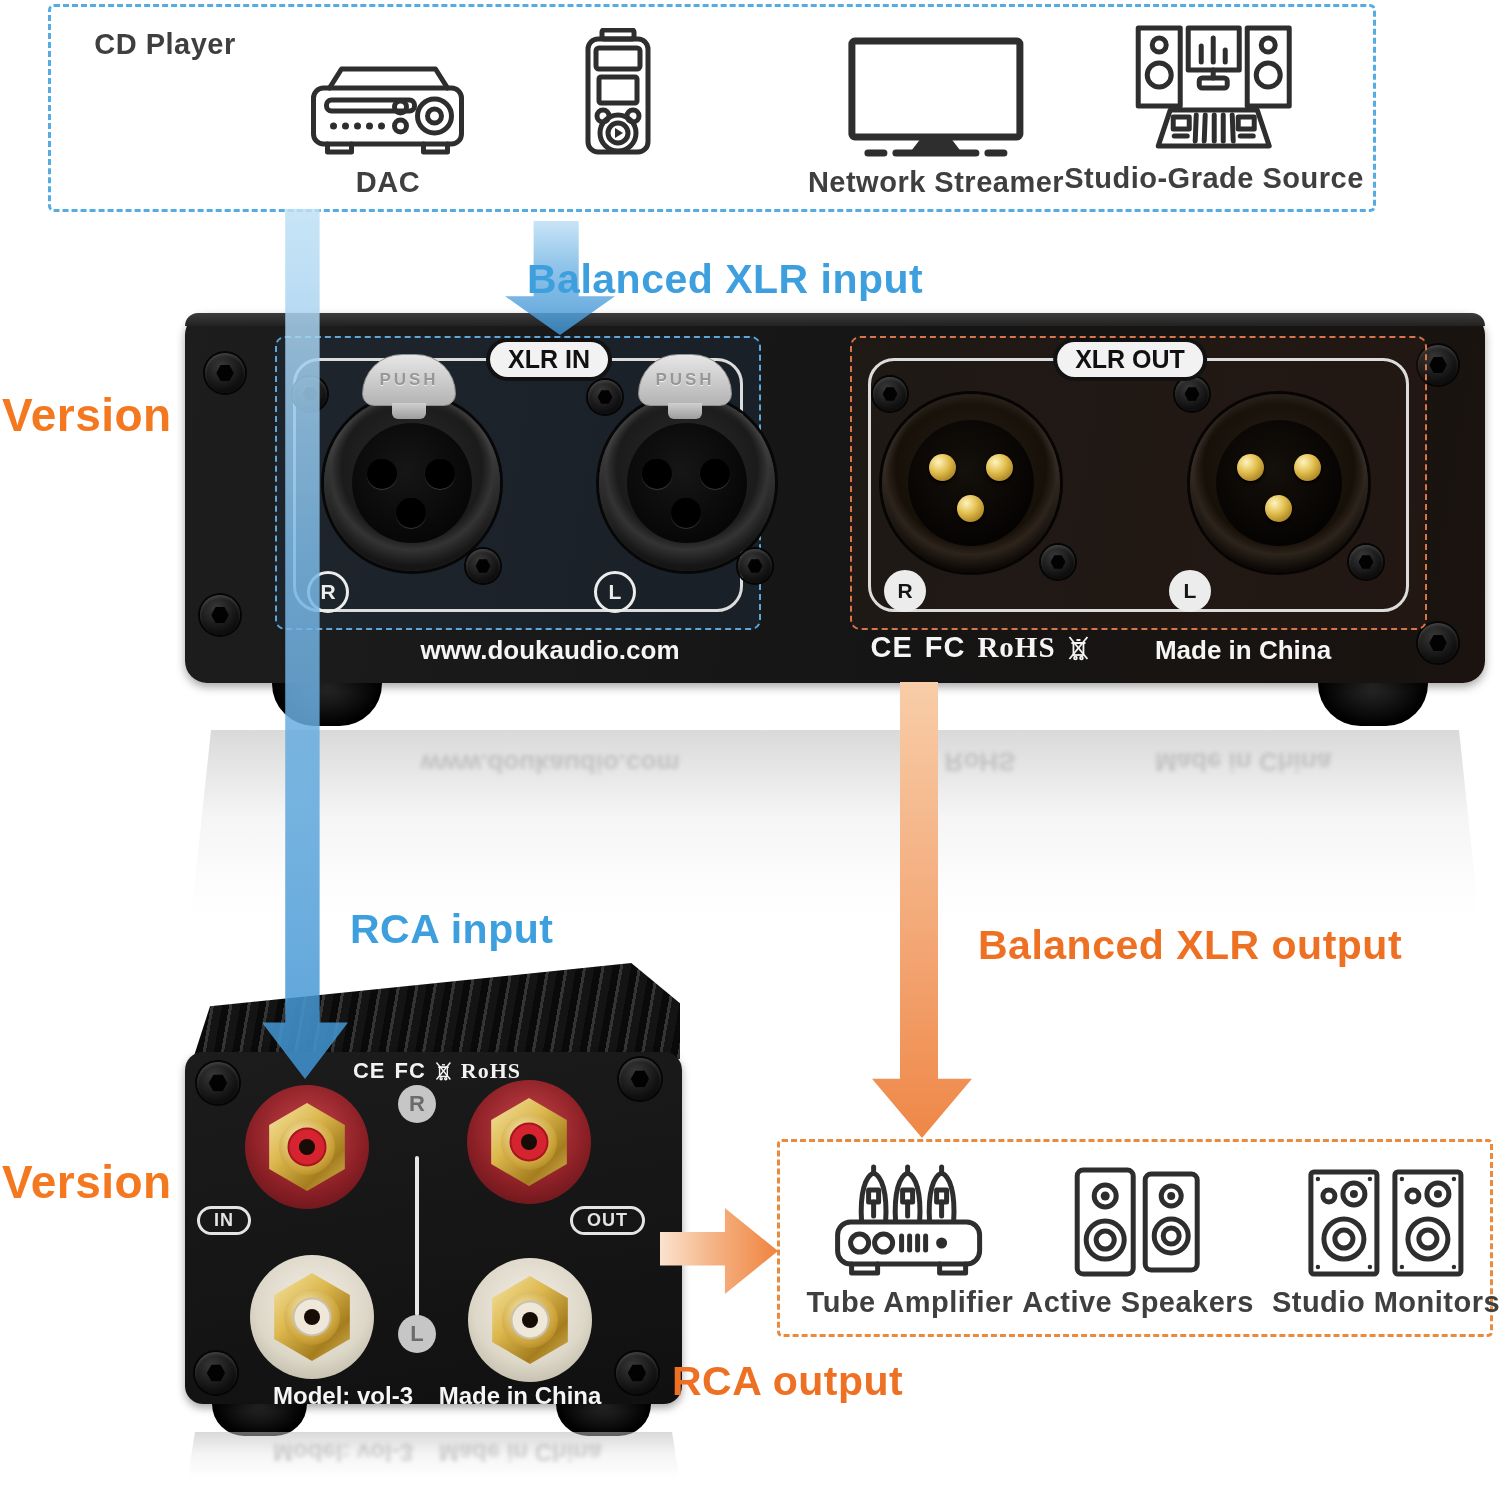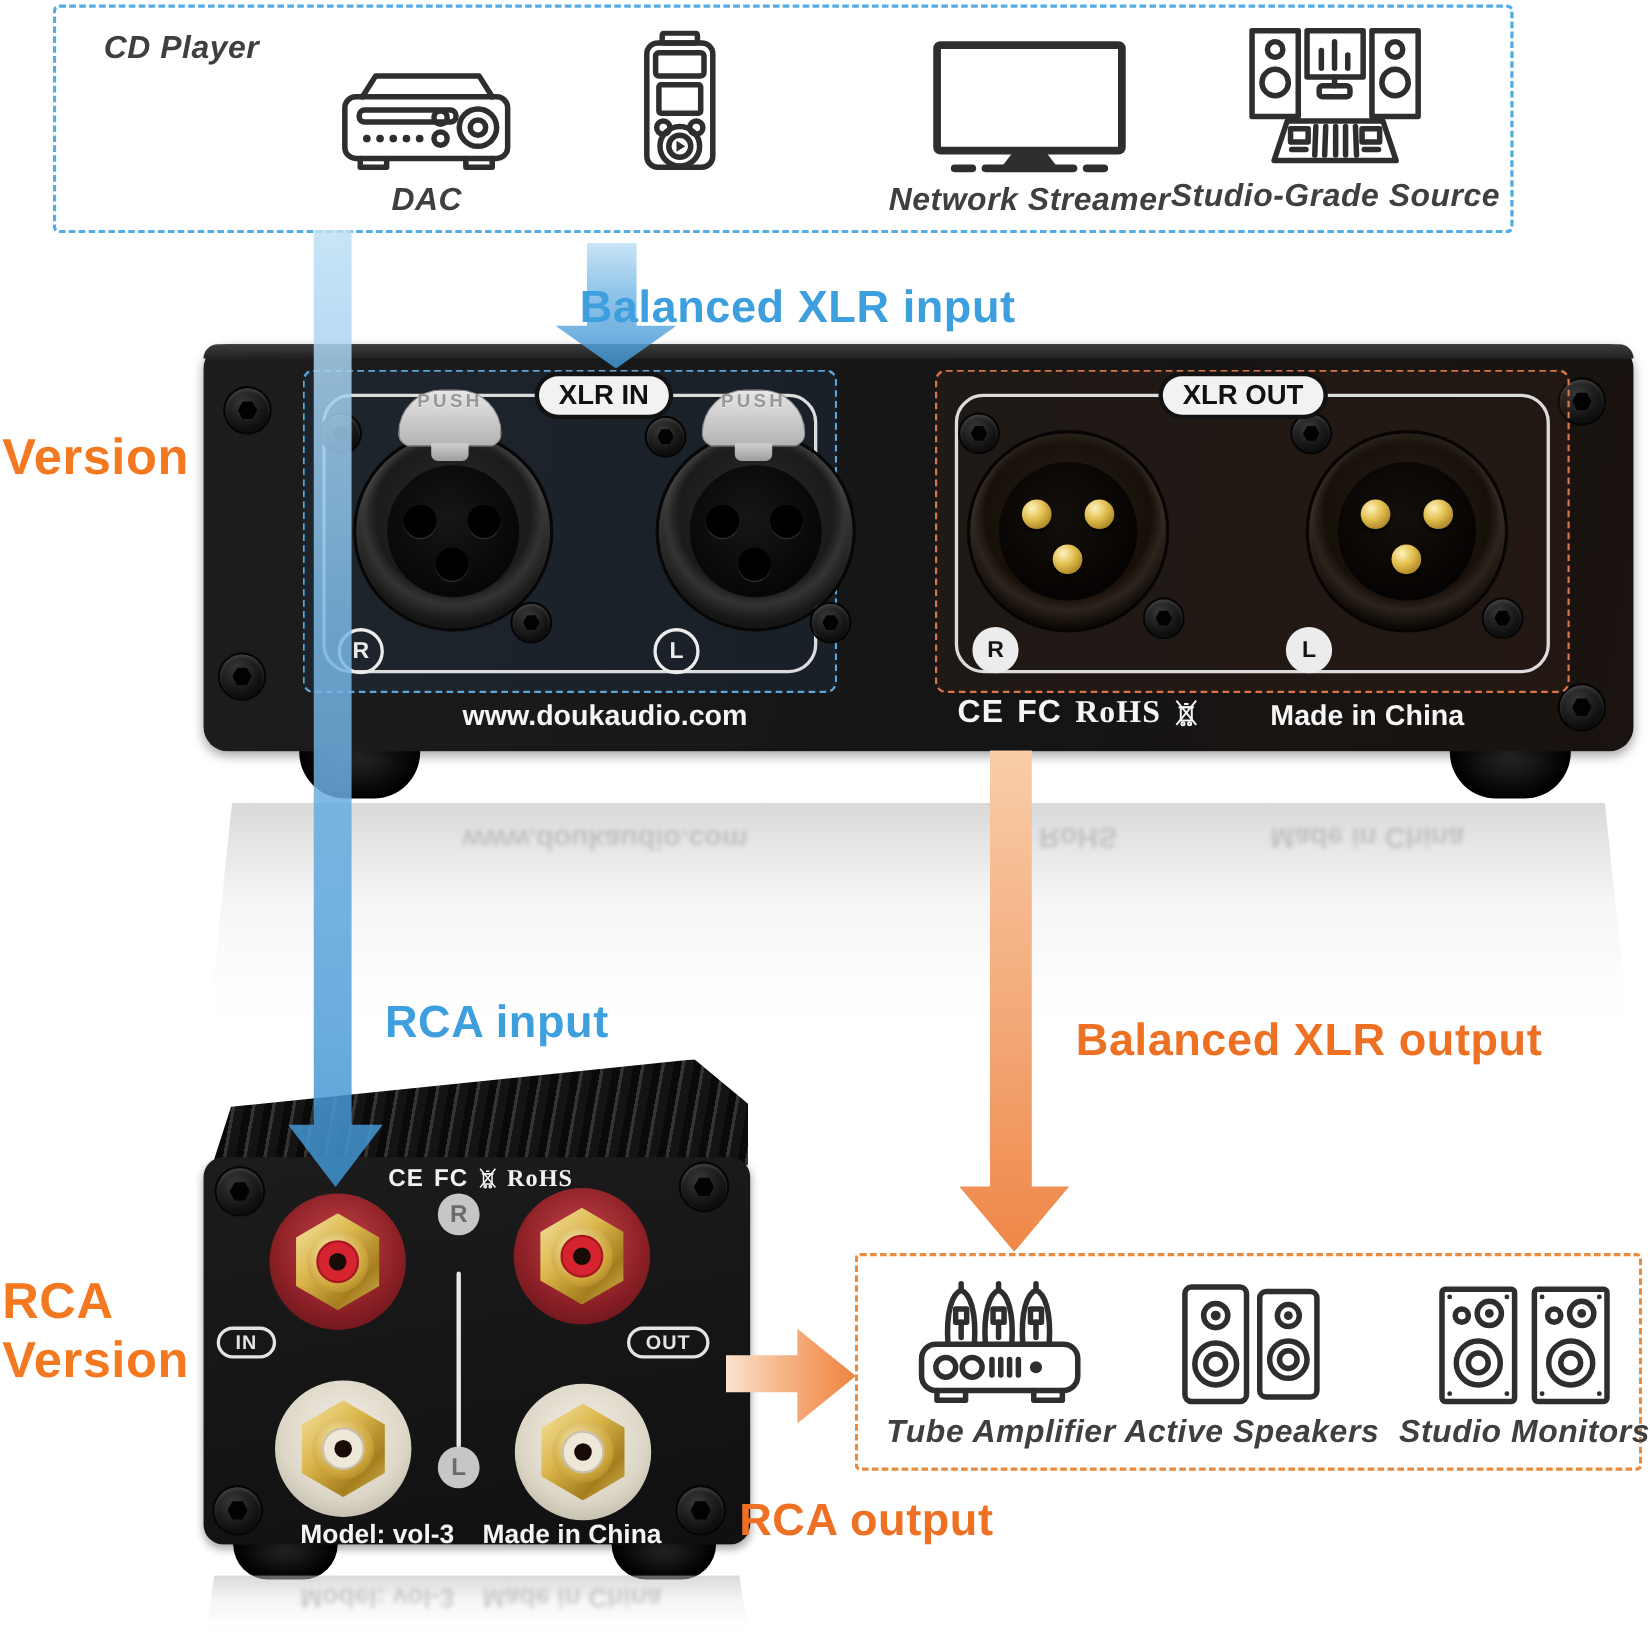--- a/index.html
+++ b/index.html
@@ -22,21 +22,21 @@
   
   .item{
     position:absolute;display:flex;flex-direction:column;align-items:center;
     transform:translateX(-50%);z-index:4;
   }
   .item .icon-slot{display:flex;align-items:flex-end;justify-content:center;}
   .src .icon-slot{height:138px;}
   .dst .icon-slot{height:116px;}
   .item .lbl{
     margin-top:6px;font-size:29px;font-weight:700;color:#3f3f3f;
-    white-space:nowrap;letter-spacing:0.5px;font-style:italic;
+    white-space:nowrap;letter-spacing:0.5px;
   }
   .ic{stroke:#2e2e2e;fill:none;stroke-width:5;stroke-linecap:round;stroke-linejoin:round;}
   .ic .fw{fill:#ffffff;}
   .ic .fd{fill:#2e2e2e;stroke:none;}
   .ic text{stroke:none;fill:#2e2e2e;}
 
   
   .ann{position:absolute;font-weight:700;white-space:nowrap;z-index:7;letter-spacing:0.5px;}
   .ann.blue{color:#3e9fdf;}
   .ann.orange{color:#ee7023;}
@@ -64,21 +64,21 @@
   .frame{position:absolute;left:16px;top:20px;right:16px;bottom:16px;border:3px solid #dcdcdc;border-radius:26px;}
   .pill{
     position:absolute;top:4px;transform:translateX(-50%);
     background:#f2f2f2;color:#111;font-weight:700;font-size:25px;
     padding:3px 18px;border-radius:20px;box-shadow:0 0 0 4px #121212;z-index:3;white-space:nowrap;
   }
   .push-tab{
     position:absolute;top:16px;width:92px;height:50px;z-index:4;
     background:linear-gradient(#e6e6e6,#b3b3b3);
     border-radius:40px 40px 12px 12px;border:1px solid #8f8f8f;
-    display:flex;justify-content:center;
+    display:flex;align-items:center;justify-content:center;
   }
   .push-tab::after{
     content:"";position:absolute;left:50%;bottom:-14px;transform:translateX(-50%);
     width:34px;height:16px;background:linear-gradient(#cfcfcf,#9d9d9d);border-radius:0 0 6px 6px;
   }
   .push-tab span{font-size:17px;font-weight:700;color:#979797;letter-spacing:3px;text-shadow:0 1px 0 #eee;}
   .xlr-conn{position:absolute;border-radius:50%;}
   .xlr-female{
     width:176px;height:176px;
     background:radial-gradient(circle at 50% 42%,#2f2f2f 0%,#1b1b1b 52%,#343434 60%,#161616 72%,#0a0a0a 100%);
@@ -265,21 +265,20 @@
 <div class="arrow a-orange-h" style="left:660px;top:1208px;width:118px;height:86px;
             clip-path:polygon(0 28%,55% 28%,55% 0,100% 50%,55% 100%,55% 67%,0 67%);"></div>
 
 <div class="ann blue" style="left:527px;top:256px;font-size:41px">Balanced XLR input</div>
 <div class="ver" style="left:2px;top:388px">
   <div>Version</div>
 </div>
 <div class="ann blue" style="left:350px;top:906px;font-size:41px">RCA input</div>
 <div class="ann orange" style="left:978px;top:922px;font-size:41px">Balanced XLR output</div>
 <div class="ver" style="left:2px;top:1155px">
-  <div>RCA</div>
   <div>Version</div>
 </div>
 <div class="ann orange" style="left:672px;top:1358px;font-size:41px">RCA output</div>
 
 <div class="abs xlr-device">
 
   <div class="screw s40" style="left:20px;top:40px"></div>
   <div class="screw s40" style="left:15px;top:282px"></div>
   <div class="screw s40" style="left:1233px;top:32px"></div>
   <div class="screw s40" style="left:1233px;top:310px"></div>

